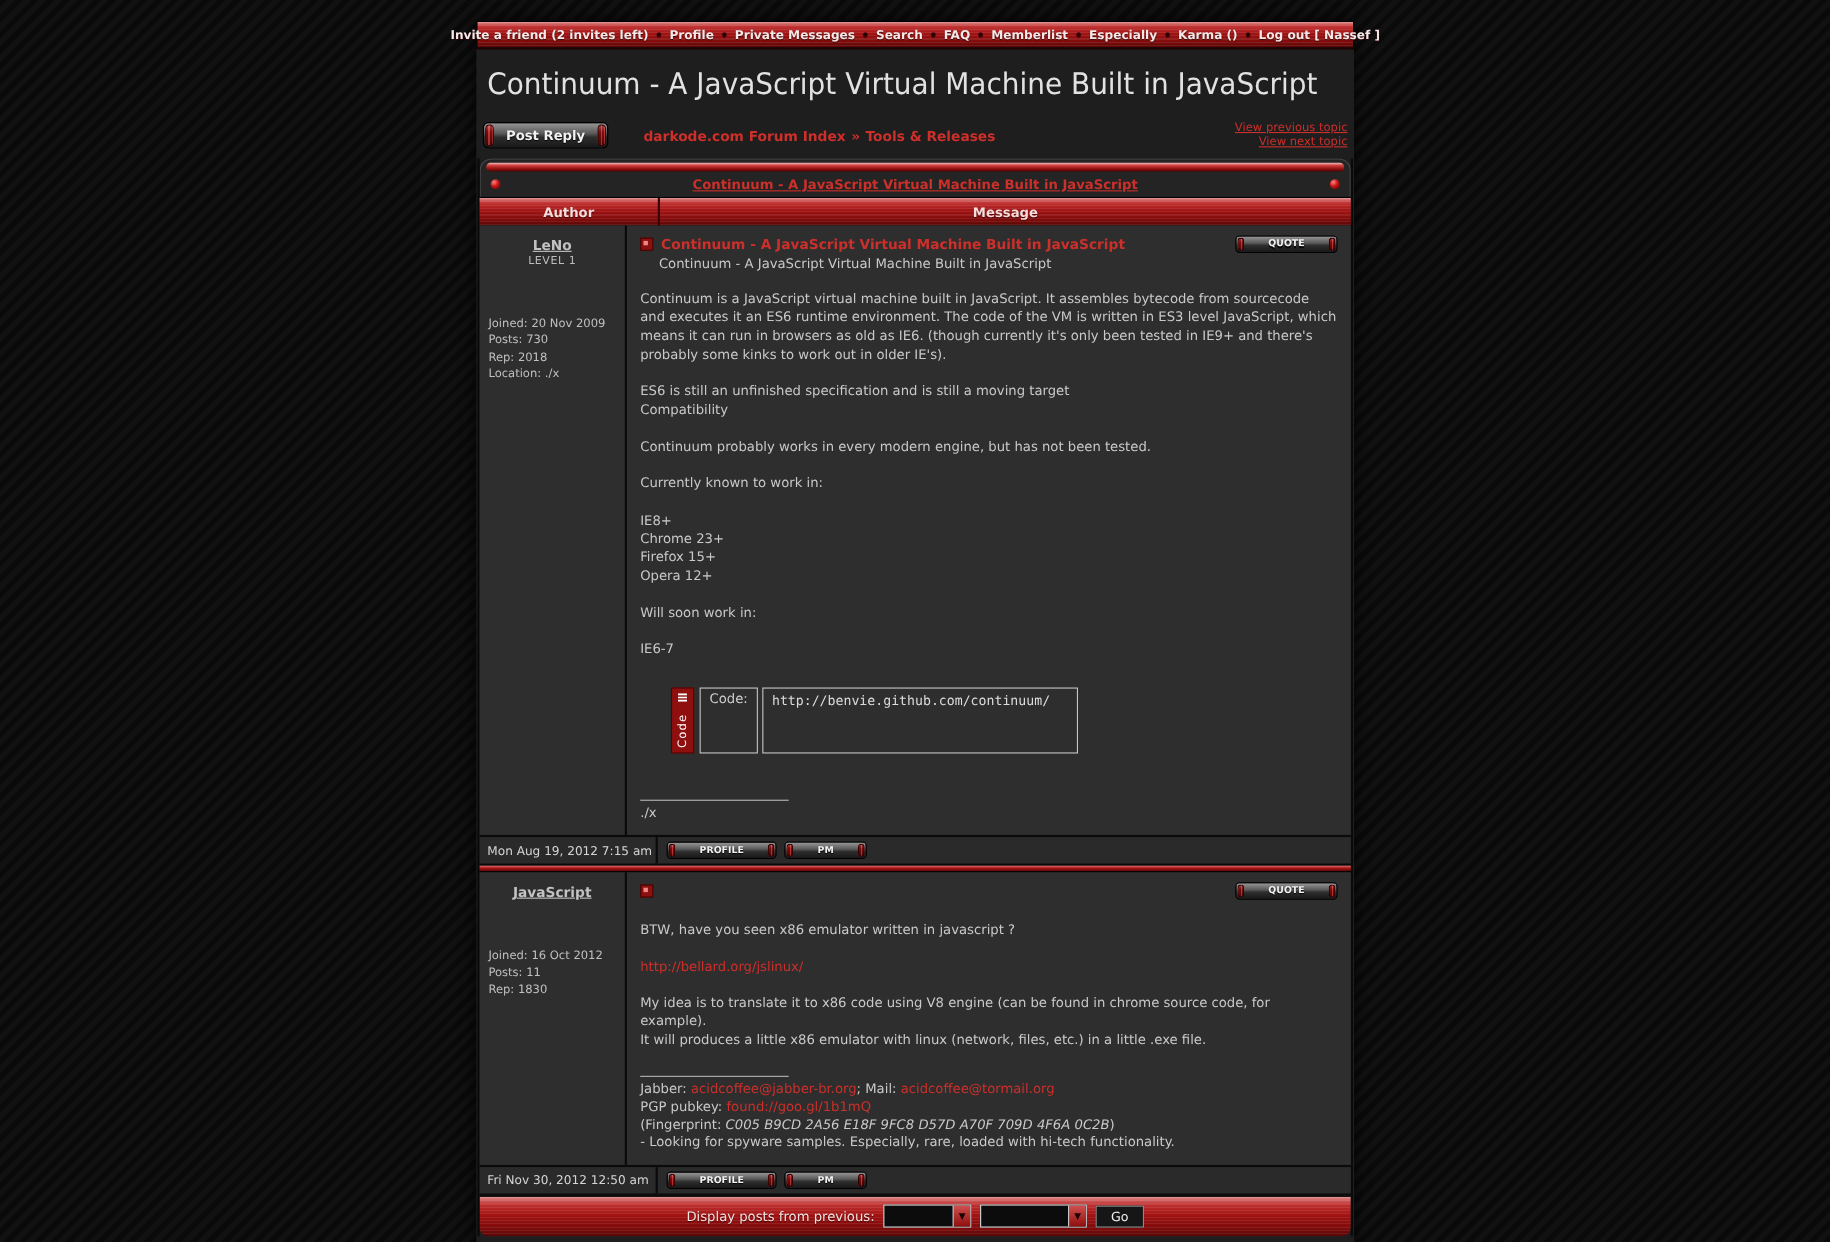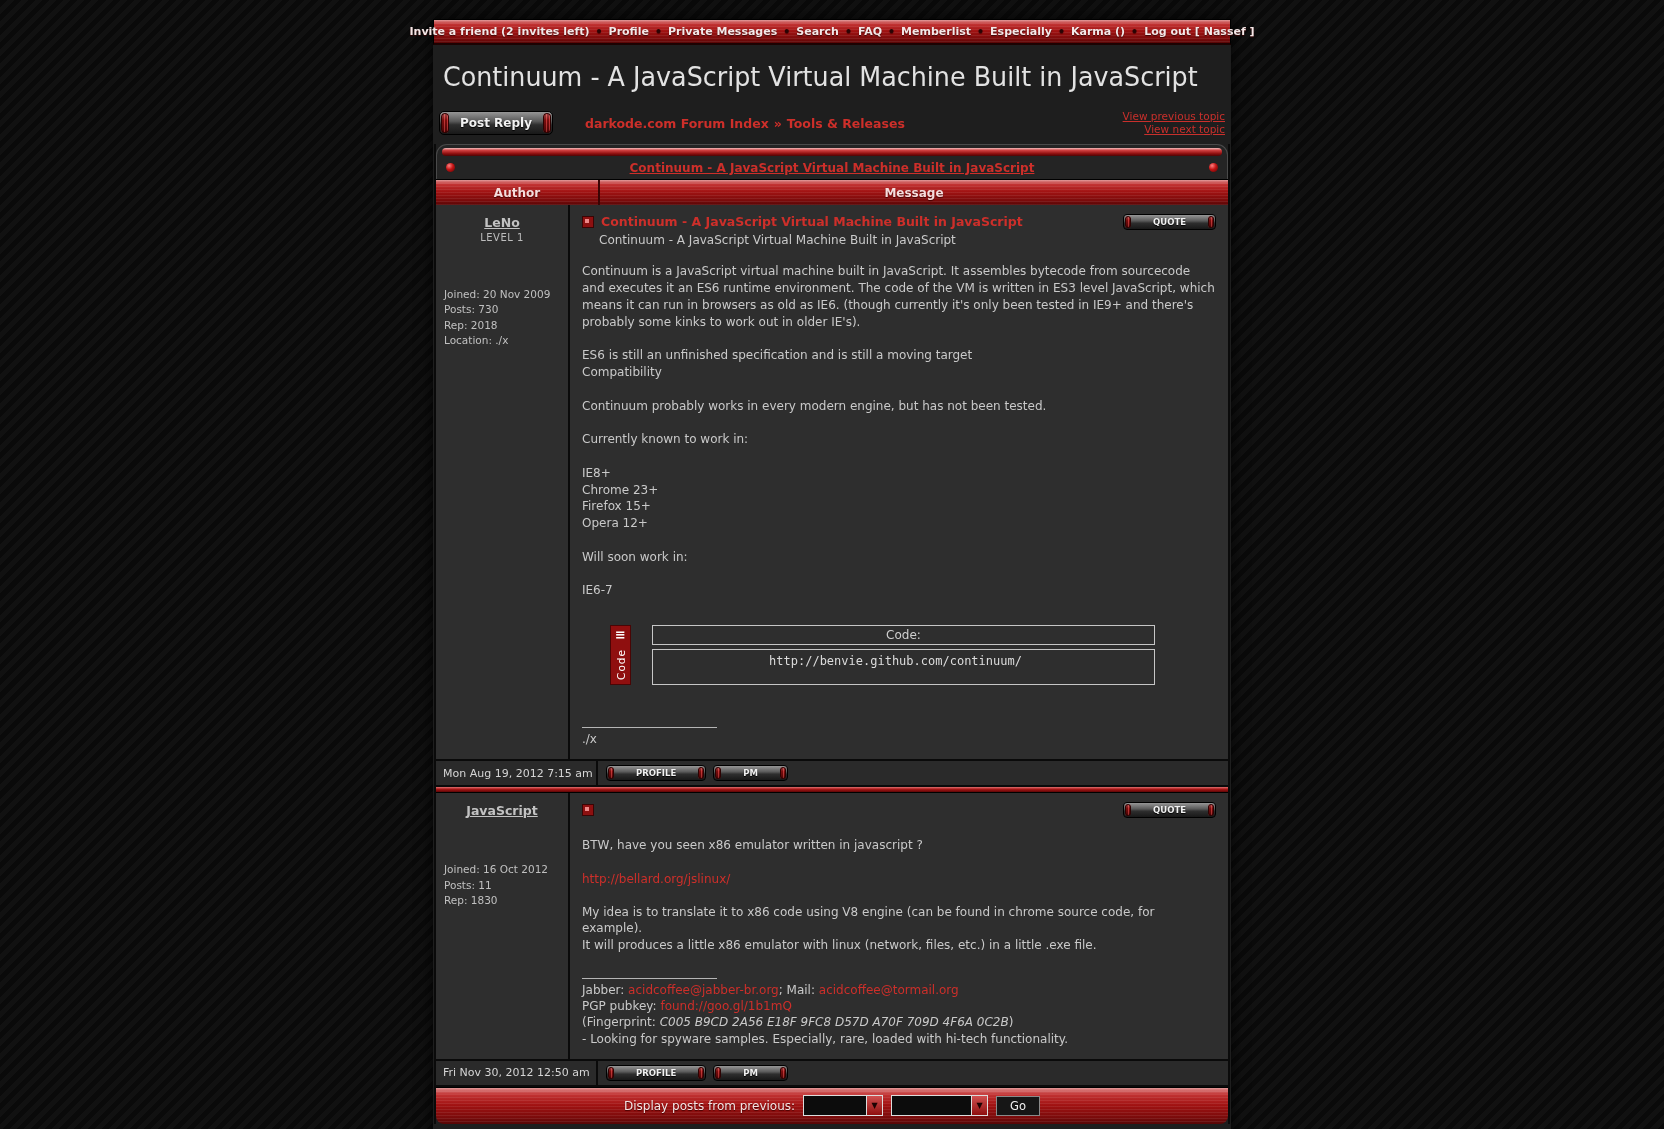--- a/index.html
+++ b/index.html
@@ -81,21 +81,21 @@
   .quote-btn{margin-left:auto;}
   .subtitle{margin:3px 0 0 17px;font-size:12px;color:#c9c9c9;}
   .post-body{margin-top:16px;font-size:12px;line-height:1.4;color:#c9c9c9;white-space:pre-line;}
   .redlink{color:#cd2f2a;}
 
   
   .code-block{display:flex;margin:26px 0 0 28px;width:545px;}
   .code-strip{width:19px;flex:none;background:#8f0f0f;border:1px solid #4a0505;display:flex;flex-direction:column;align-items:center;padding:2px 0 4px 0;}
   .code-list-icon{color:#fff;font-size:13px;font-weight:bold;line-height:1;}
   .code-vert{writing-mode:vertical-rl;transform:rotate(180deg);color:#fff;font-size:10.5px;margin-top:8px;letter-spacing:1px;}
-  .code-boxes{flex:1;margin-left:21px;display:flex;flex-direction:column;gap:4px;text-align:center;}
+  .code-boxes{flex:1;margin-left:5px;display:flex;flex-direction:row;gap:4px;}
   .code-header{border:1px solid #c6c6c6;padding:2px 8px;font-size:12px;color:#cfcfcf;}
   .code-body{border:1px solid #c6c6c6;padding:4px 24px 16px 8px;font-family:"DejaVu Sans Mono","Liberation Mono",monospace;font-size:12px;color:#dcdcdc;}
 
   
   .sig{margin-top:42px;}
   .sig-line{width:135px;border-top:1px solid #b5b5b5;margin-bottom:3px;}
   .sig-text{font-size:12px;color:#c9c9c9;line-height:1.35;}
   .italic{font-style:italic;}
 
   

